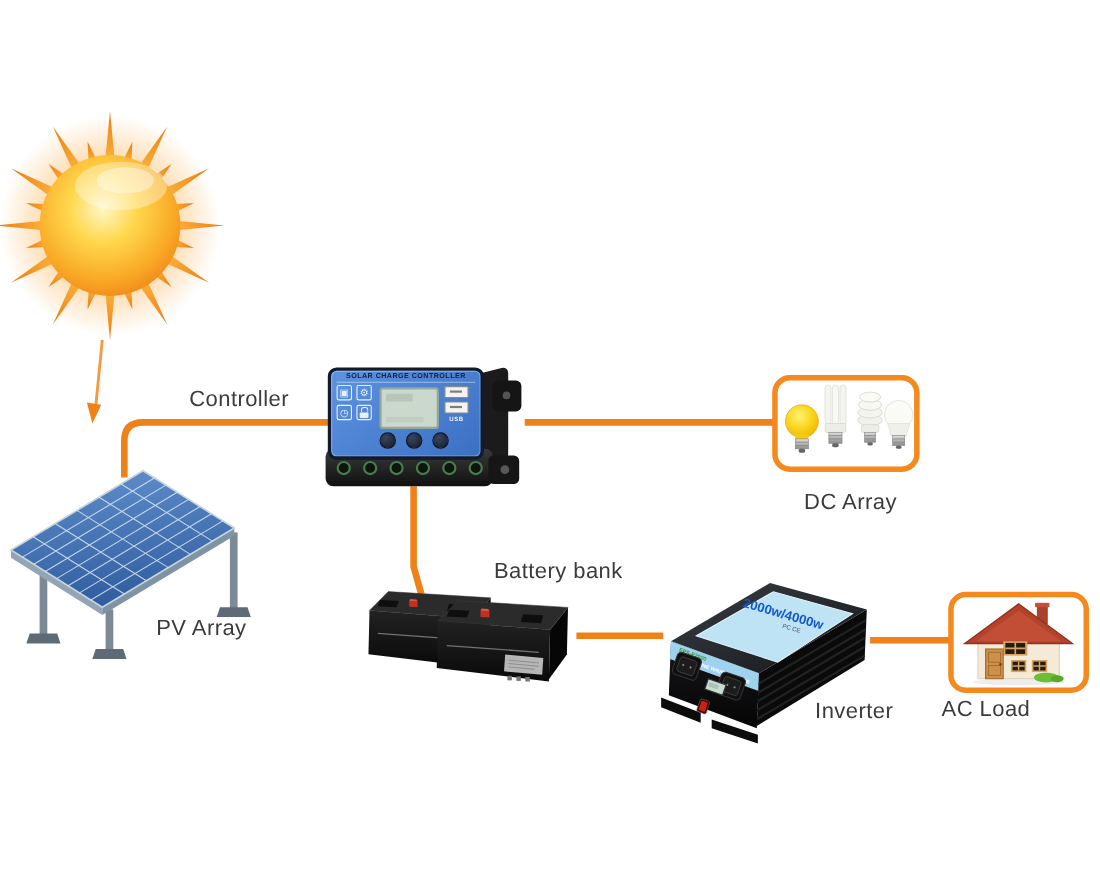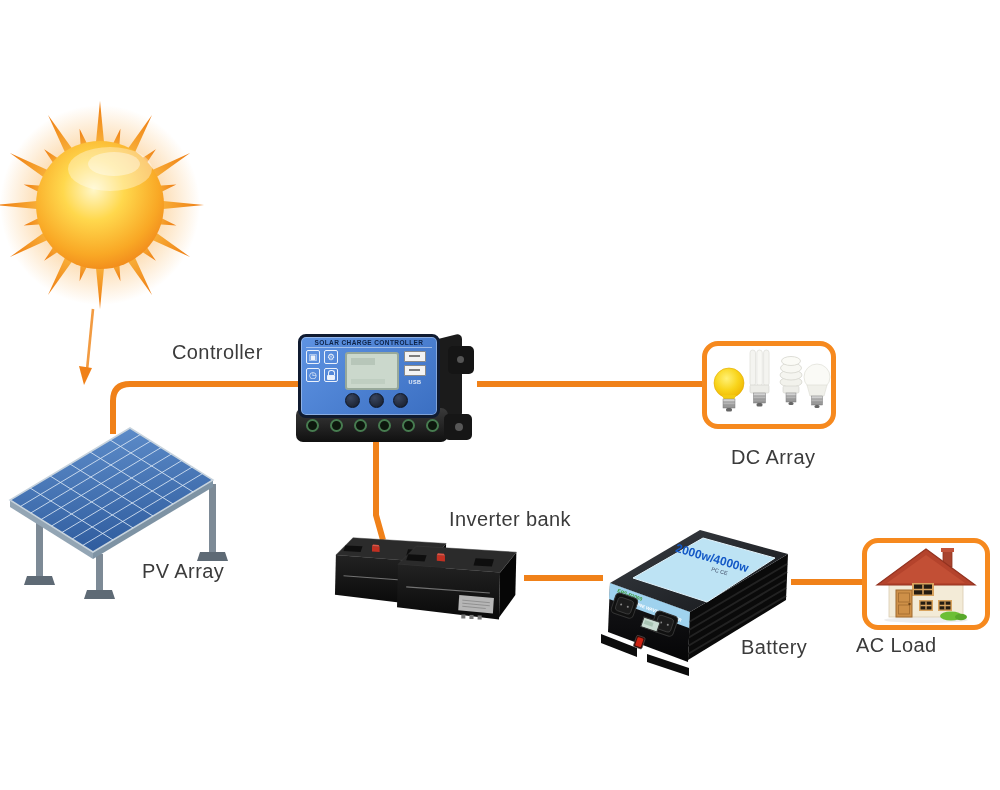--- a/index.html
+++ b/index.html
@@ -404,20 +404,20 @@
         <path d="M78,58.5 V66.5 M72.5,62.5 H83.5" stroke="#d9a45f" stroke-width="1.3"></path>
       </g>
 
       <g>
         <ellipse cx="84" cy="73" rx="11" ry="4.5" fill="#6cbf35"></ellipse>
         <ellipse cx="94" cy="74" rx="6" ry="3.2" fill="#58a82a"></ellipse>
       </g>
     </svg>
   </div>
 
-  <div class="label" style="left:172px;top:341px">Controller</div>
+  <div class="label" style="left:172px;top:352px">Controller</div>
   <div class="label" style="left:142px;top:560px">PV Array</div>
   <div class="label" style="left:731px;top:446px">DC Array</div>
-  <div class="label" style="left:449px;top:508px">Inverter bank</div>
-  <div class="label" style="left:741px;top:636px">Battery</div>
+  <div class="label" style="left:449px;top:508px">Battery bank</div>
+  <div class="label" style="left:741px;top:636px">Inverter</div>
   <div class="label" style="left:856px;top:634px">AC Load</div>
 
 </div>
 
 </body></html>

